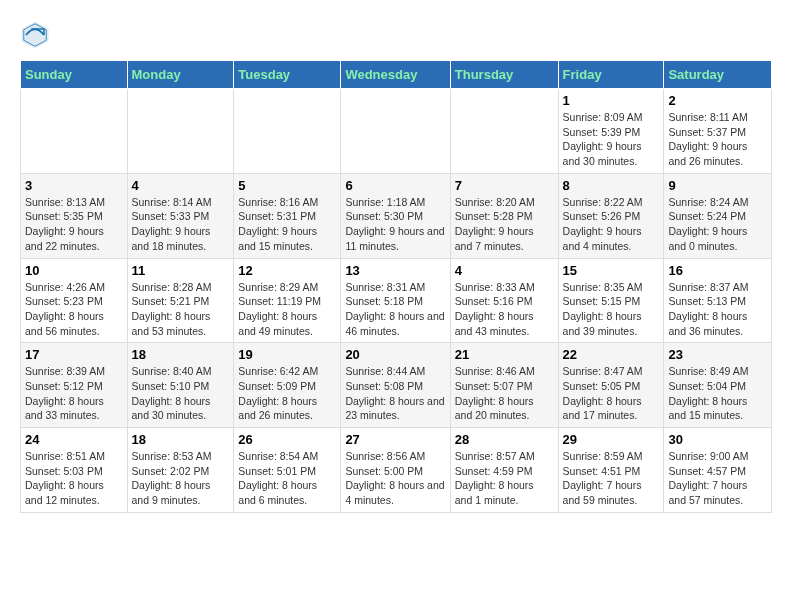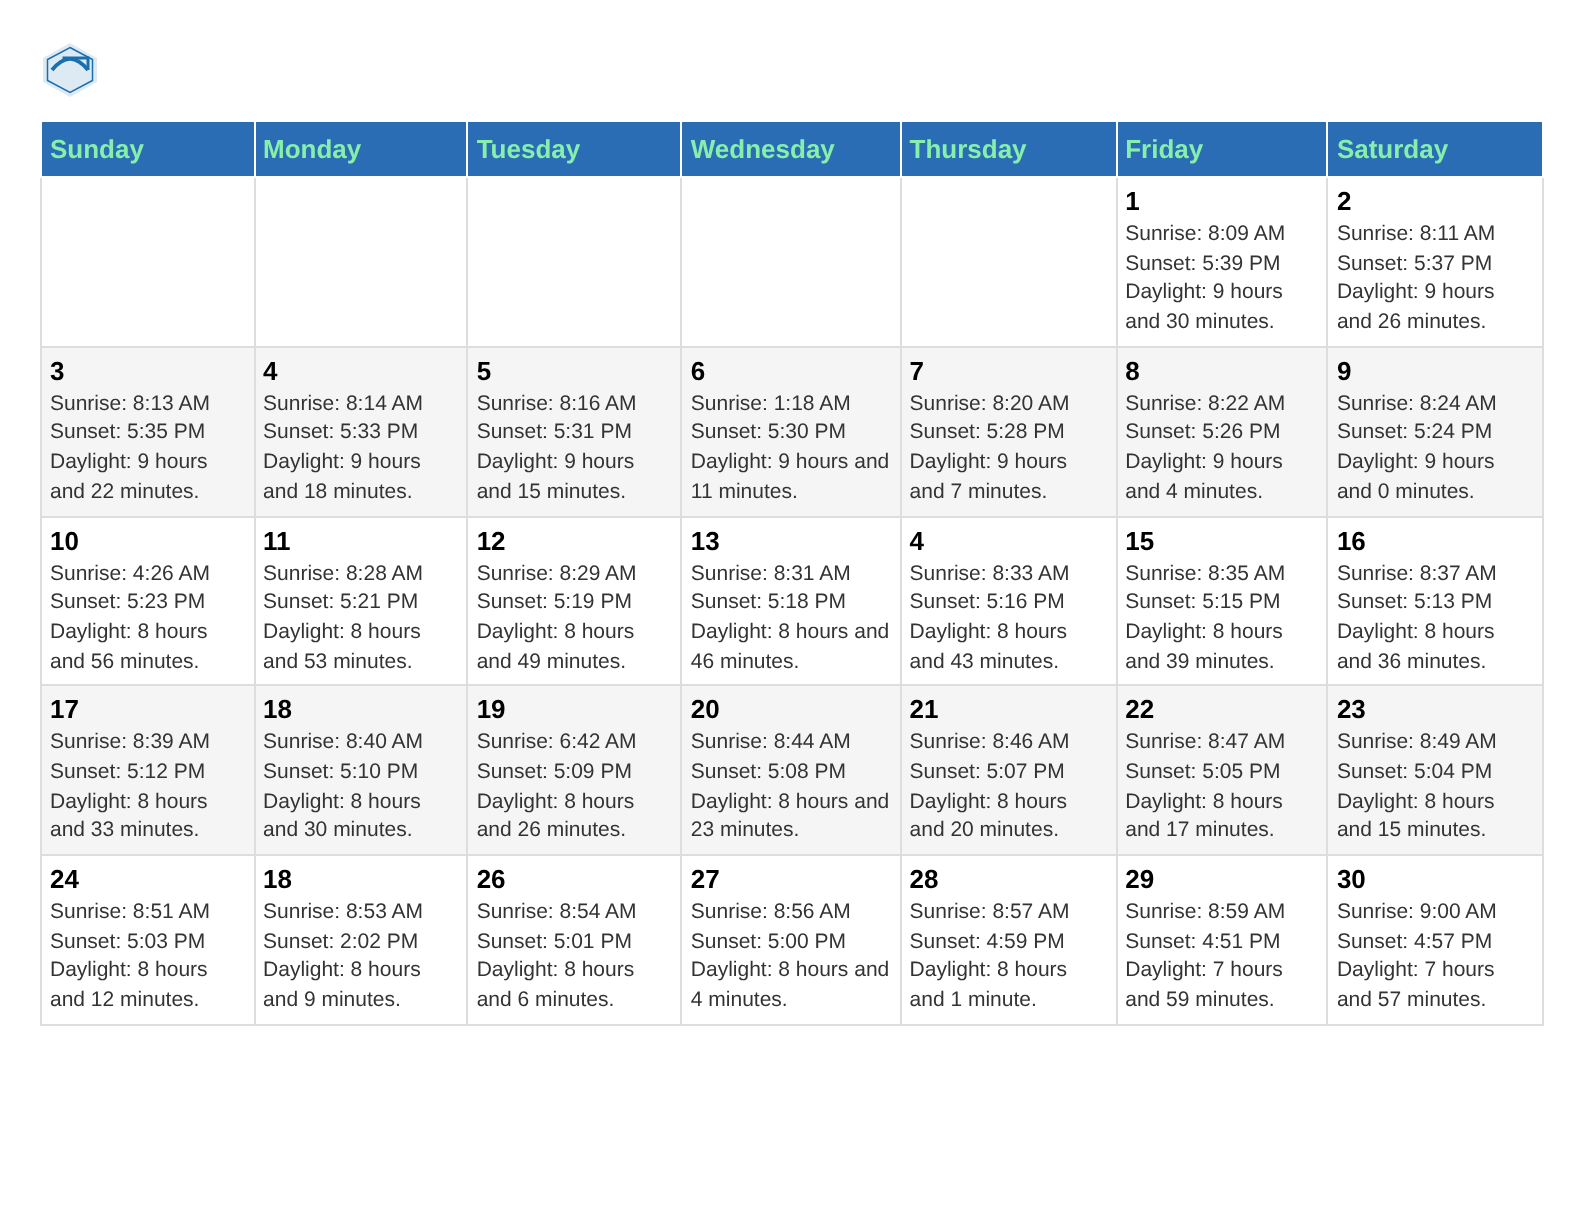--- a/index.html
+++ b/index.html
@@ -199,21 +199,21 @@
         </td>
         <td>
           <span class="day-num">11</span>
           <div class="day-detail">Sunrise: 8:28 AM
 Sunset: 5:21 PM
 Daylight: 8 hours and 53 minutes.</div>
         </td>
         <td>
           <span class="day-num">12</span>
           <div class="day-detail">Sunrise: 8:29 AM
-Sunset: 5:19 PM
+Sunset: 11:19 PM
 Daylight: 8 hours and 49 minutes.</div>
         </td>
         <td>
           <span class="day-num">13</span>
           <div class="day-detail">Sunrise: 8:31 AM
 Sunset: 5:18 PM
 Daylight: 8 hours and 46 minutes.</div>
         </td>
         <td>
           <span class="day-num">4</span>

